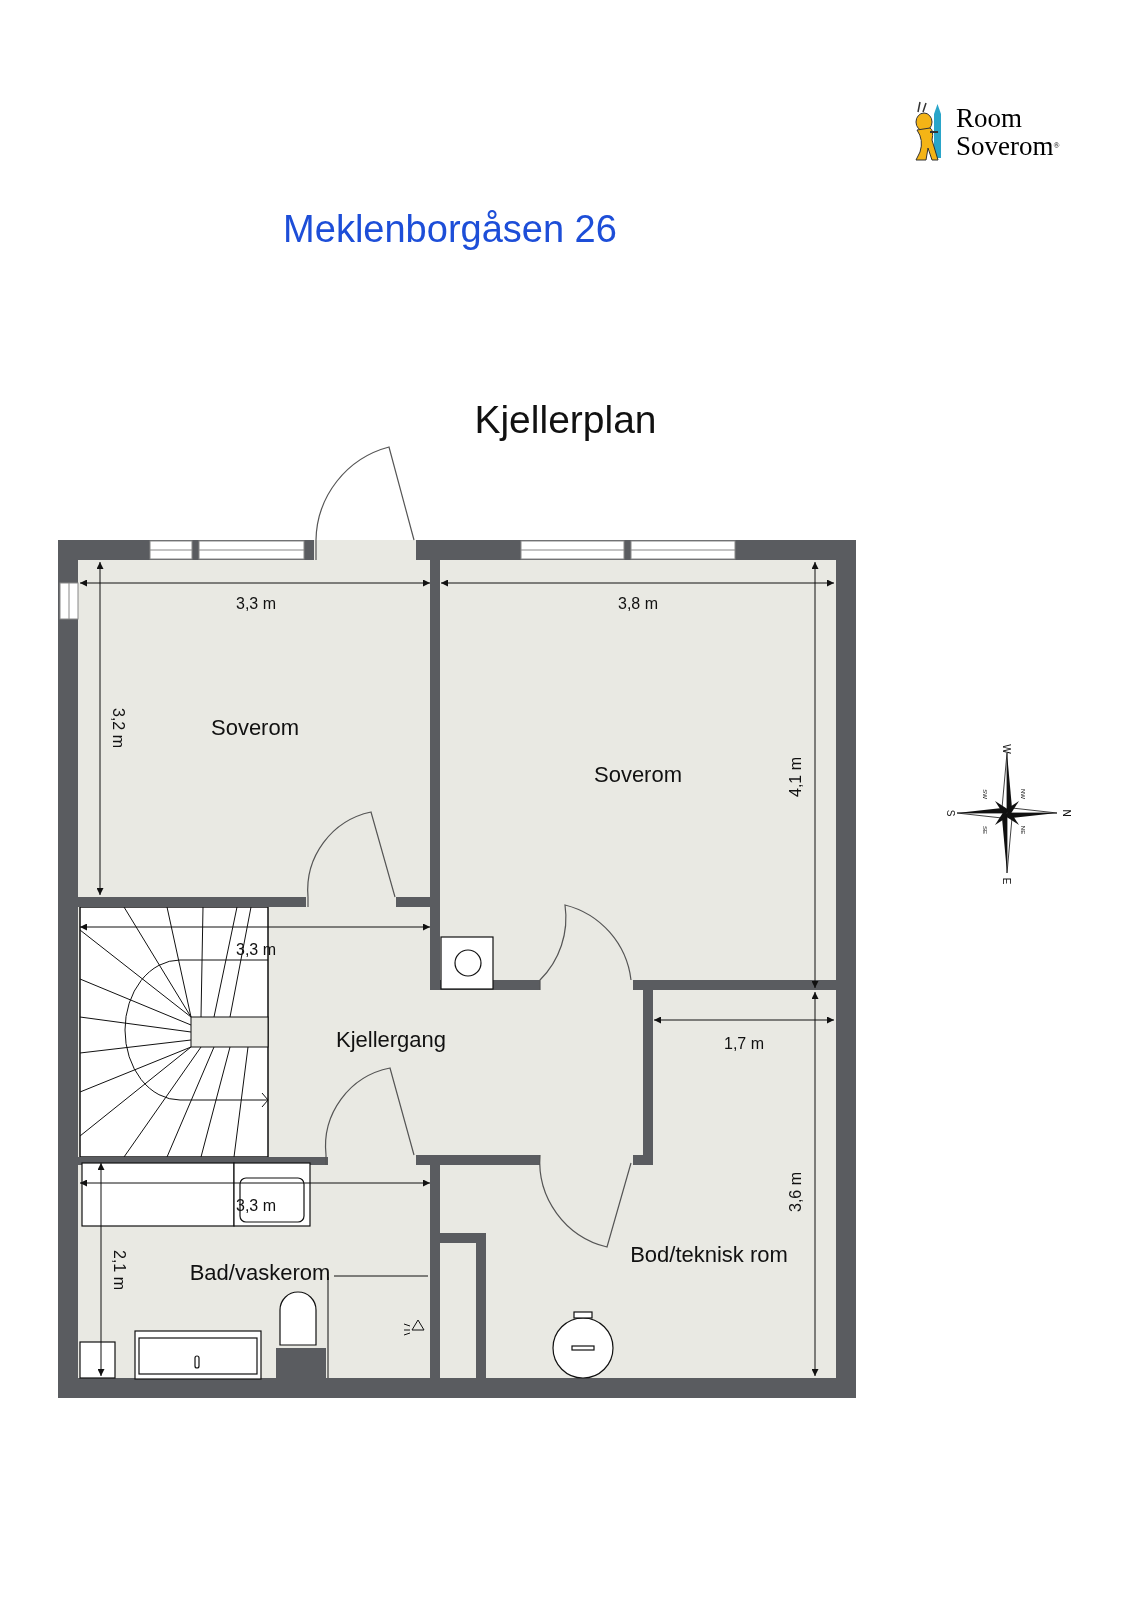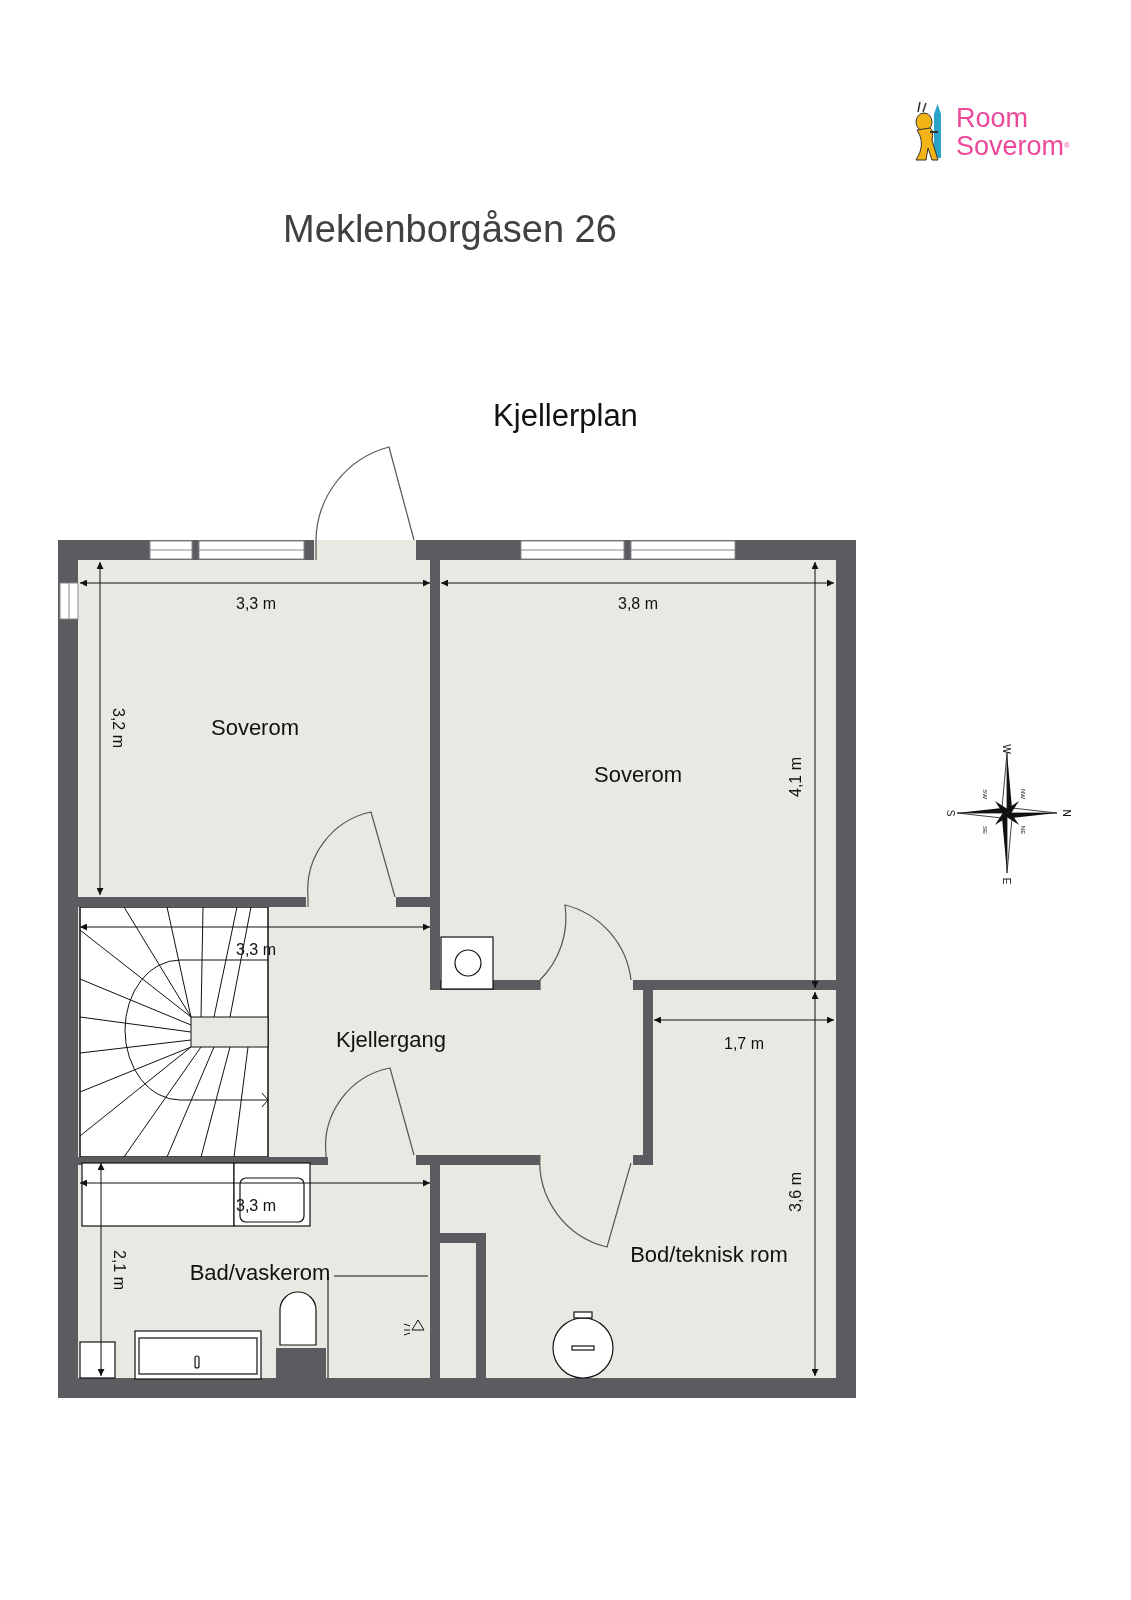--- a/index.html
+++ b/index.html
@@ -1,21 +1,21 @@
 <!DOCTYPE html>
 <html><head>
 <meta charset="utf-8">
 <style>
   html, body { margin:0; padding:0; background:#ffffff; }
   body { width:1131px; height:1600px; position:relative; overflow:hidden; font-family:"Liberation Sans", sans-serif; }
   .logo { position:absolute; left:908px; top:100px; width:180px; height:70px; }
-  .logo-text { position:absolute; left:48px; top:4px; font-family:Liberation Sans, sans-serif; font-size:27px; line-height:28px; color:#ec4899; }
+  .logo-text { position:absolute; left:48px; top:4px; font-family:Liberation Serif, serif; font-size:27px; line-height:28px; color:#000000; }
   .logo-text sup { font-size:8px; vertical-align:top; }
-  .title { position:absolute; left:0; width:900px; top:208px; text-align:center; font-size:38px; color:#404040; }
-  .subtitle { position:absolute; left:0; width:1131px; top:398px; text-align:center; font-size:31px; color:#111; }
+  .title { position:absolute; left:0; width:900px; top:208px; text-align:center; font-size:38px; color:#1d4ed8; }
+  .subtitle { position:absolute; left:0; width:1131px; top:398px; text-align:center; font-size:39px; color:#111; }
   svg.plan { position:absolute; left:0; top:0; }
   .room-label { font-family:"Liberation Sans", sans-serif; font-size:22px; fill:#111; }
   .dim { font-family:"Liberation Sans", sans-serif; font-size:16px; fill:#111; }
   .compass-txt { font-family:"Liberation Sans", sans-serif; font-size:10px; fill:#111; }
   .compass-sm { font-family:"Liberation Sans", sans-serif; font-size:6px; fill:#111; }
 </style>
 </head>
 <body>
 
 <div class="logo">

